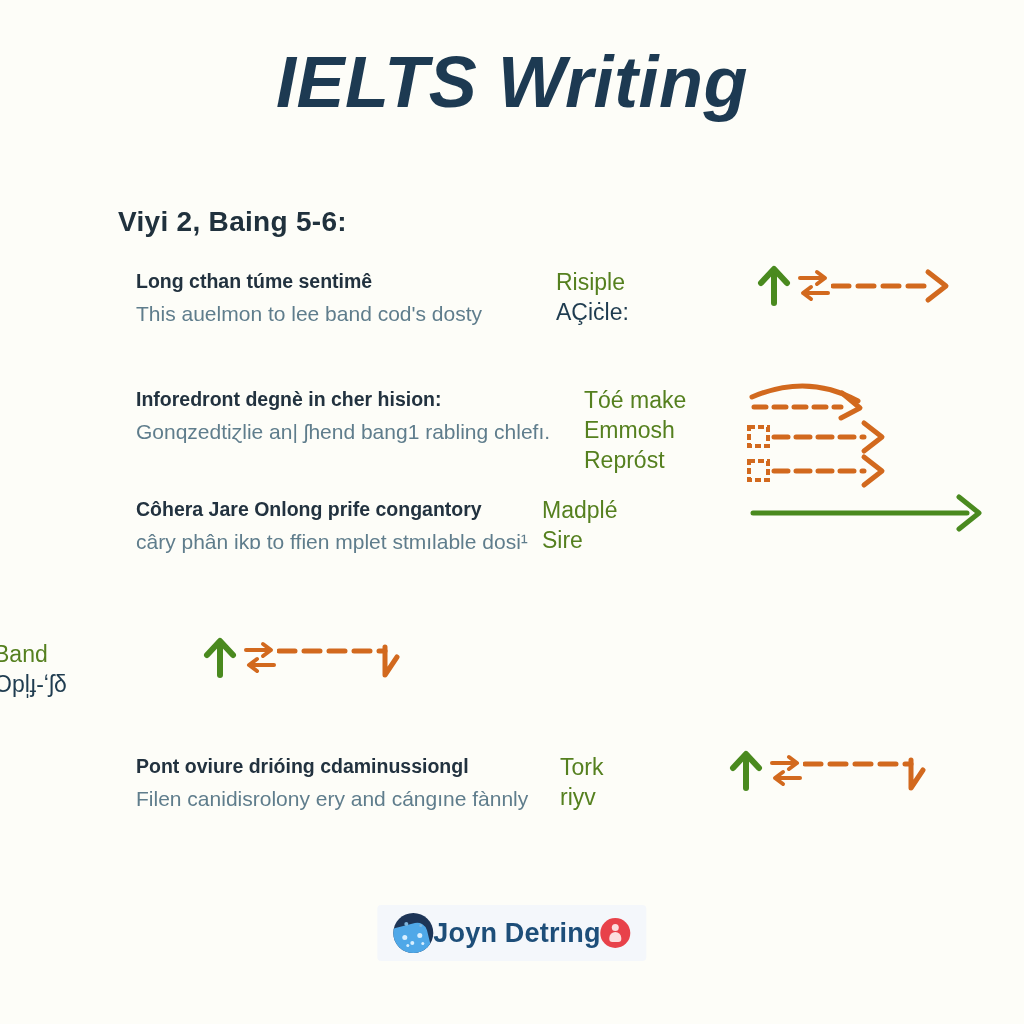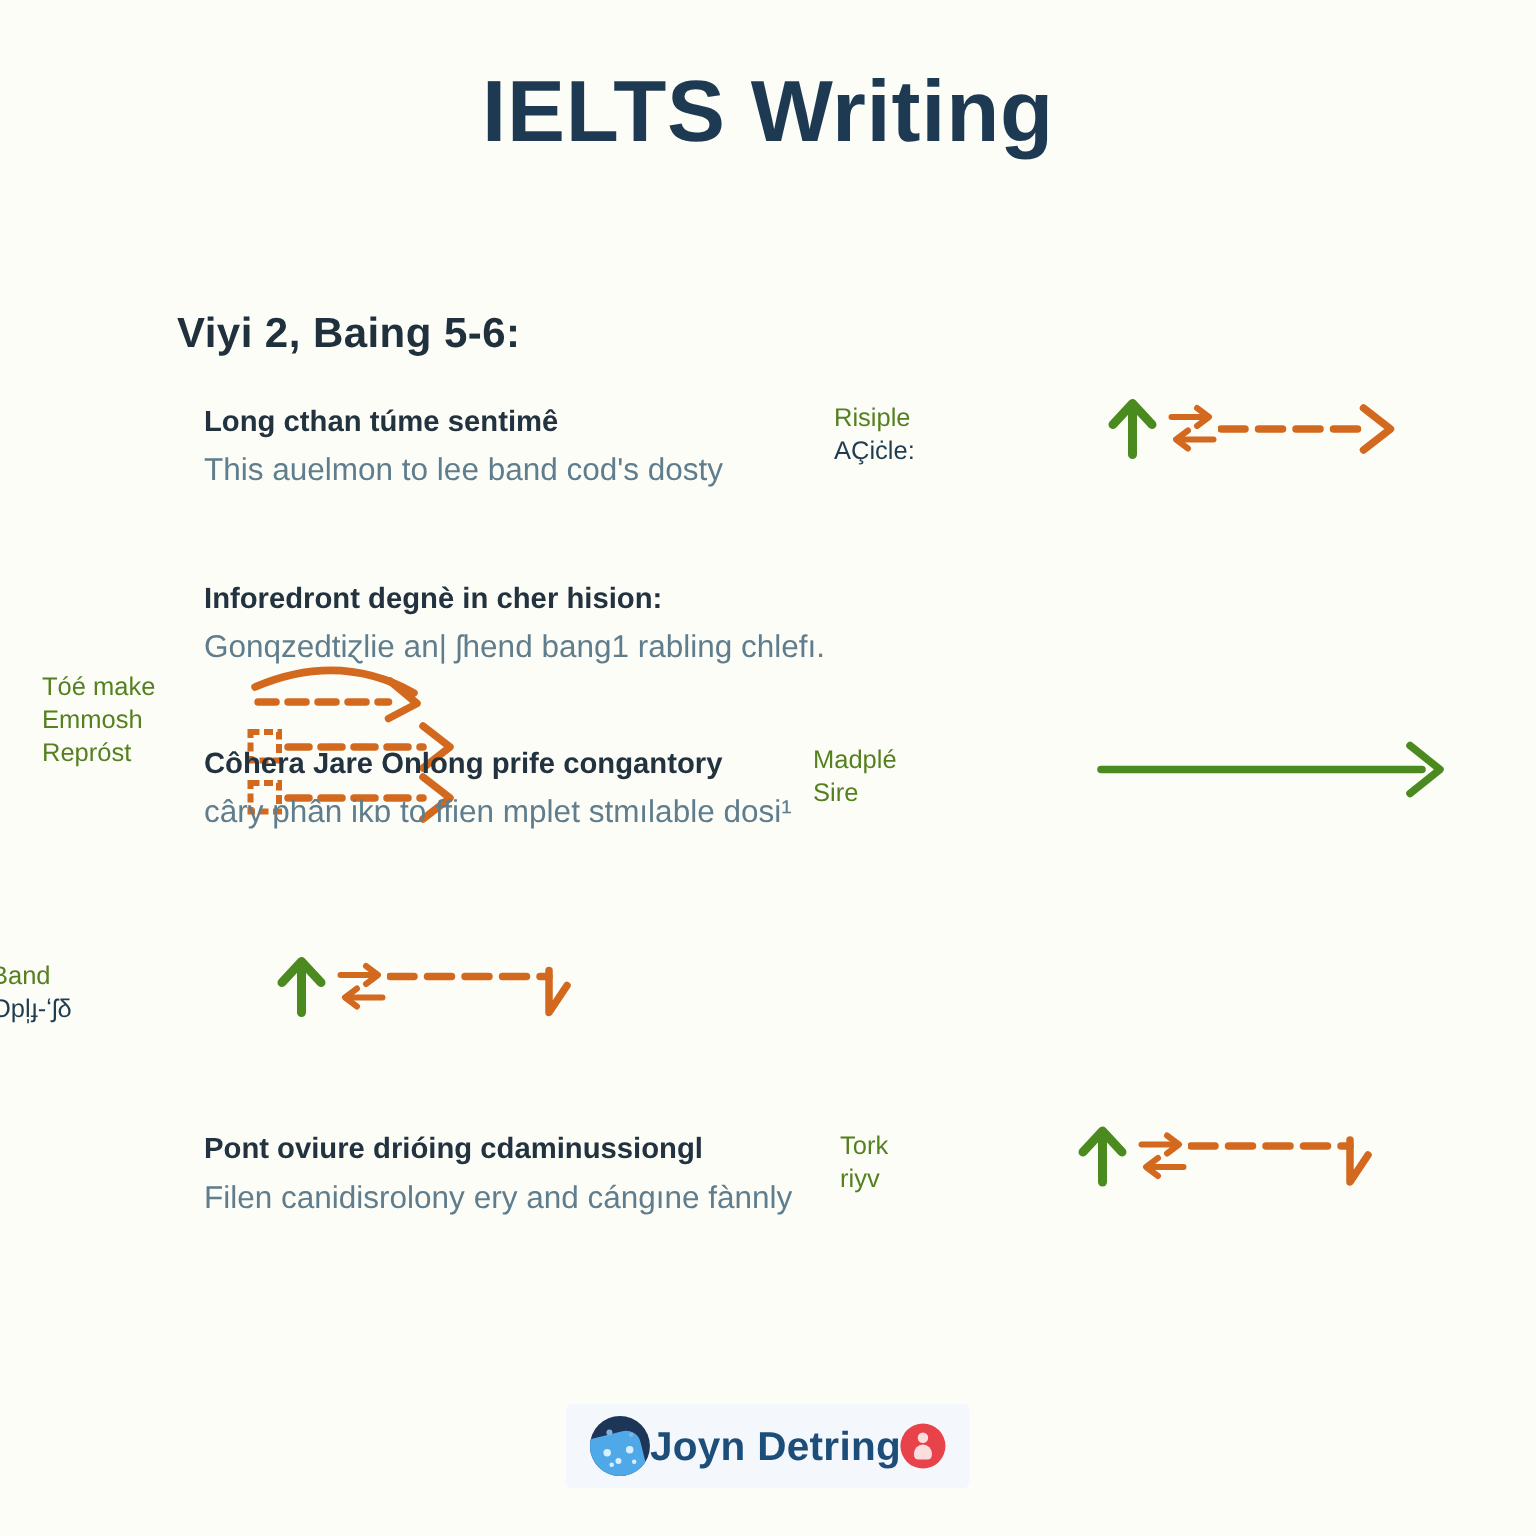--- a/index.html
+++ b/index.html
@@ -22,25 +22,26 @@
     box-sizing: border-box;
   }
 
   
   .title {
     position: absolute;
     top: 44px;
     left: 0;
     width: 1024px;
     text-align: center;
-    font-size: 58px;
+    font-size: 72px;
     font-weight: bold;
     letter-spacing: 0.5px;
     color: #1d3a52;
     line-height: 1.08;
+    font-style: italic;
   }
 
   
   .subtitle {
     position: absolute;
     top: 206px;
     left: 98px;
     font-size: 28px;
     font-weight: bold;
     color: #20313d;
@@ -82,21 +83,21 @@
     white-space: nowrap;
   }
 
   .row-right {
     flex: 1 1 auto;
     display: flex;
     align-items: flex-start;
     position: relative;
   }
   .label-block {
-    font-size: 17px;
+    font-size: 23px;
     line-height: 1.3;
     white-space: nowrap;
   }
   .lbl-green { color: #55801f; }
   .lbl-dark  { color: #1f3c50; }
   .lbl-right { text-align: left; }
 
   .icon-col {
     display: flex;
     flex-direction: column;
@@ -106,21 +107,21 @@
     display: flex;
     align-items: center;
     height: 34px;
   }
 
   
   .footer {
     position: absolute;
     left: 50%;
     transform: translateX(-50%);
-    top: 936px;
+    top: 905px;
     background: #f4f7fb;
     border-radius: 4px;
     padding: 8px 16px;
     display: flex;
     align-items: center;
     gap: 0;
   }
   .logo-globe {
     width: 40px;
     height: 40px;
@@ -222,21 +223,21 @@
     <polyline points="14,22 6,28 14,34" fill="none" stroke="#d2691e" stroke-width="4" stroke-linecap="round" stroke-linejoin="round"></polyline>
   </svg>
               <svg width="125" height="40" viewBox="0 0 125 40">
     <line x1="2" y1="21" x2="98" y2="21" stroke="#d2691e" stroke-width="5" stroke-linecap="round" stroke-dasharray="16 9"></line>
     <polyline points="97,7 115,21 97,35" fill="none" stroke="#d2691e" stroke-width="5" stroke-linecap="round" stroke-linejoin="round"></polyline>
   </svg>
             </div>
           </div>
         </div>
       </div>
-      <div class="row" style="top: 118px; flex-direction: column;">
+      <div class="row" style="top: 118px;">
         <div class="row-left">
           <div class="row-title">Inforedront degnè in cher hision:</div>
           <div class="row-sub">Gonqzedtiɀlie an| ʃhend bang1 rabling chlefı.</div>
         </div>
         <div class="row-right">
           <div class="label-block" style="margin-left: 28px;">
             <div class="lbl-green">Tóé make</div>
             <div class="lbl-green">Emmosh</div>
             <div class="lbl-green">Repróst</div>
           </div>

